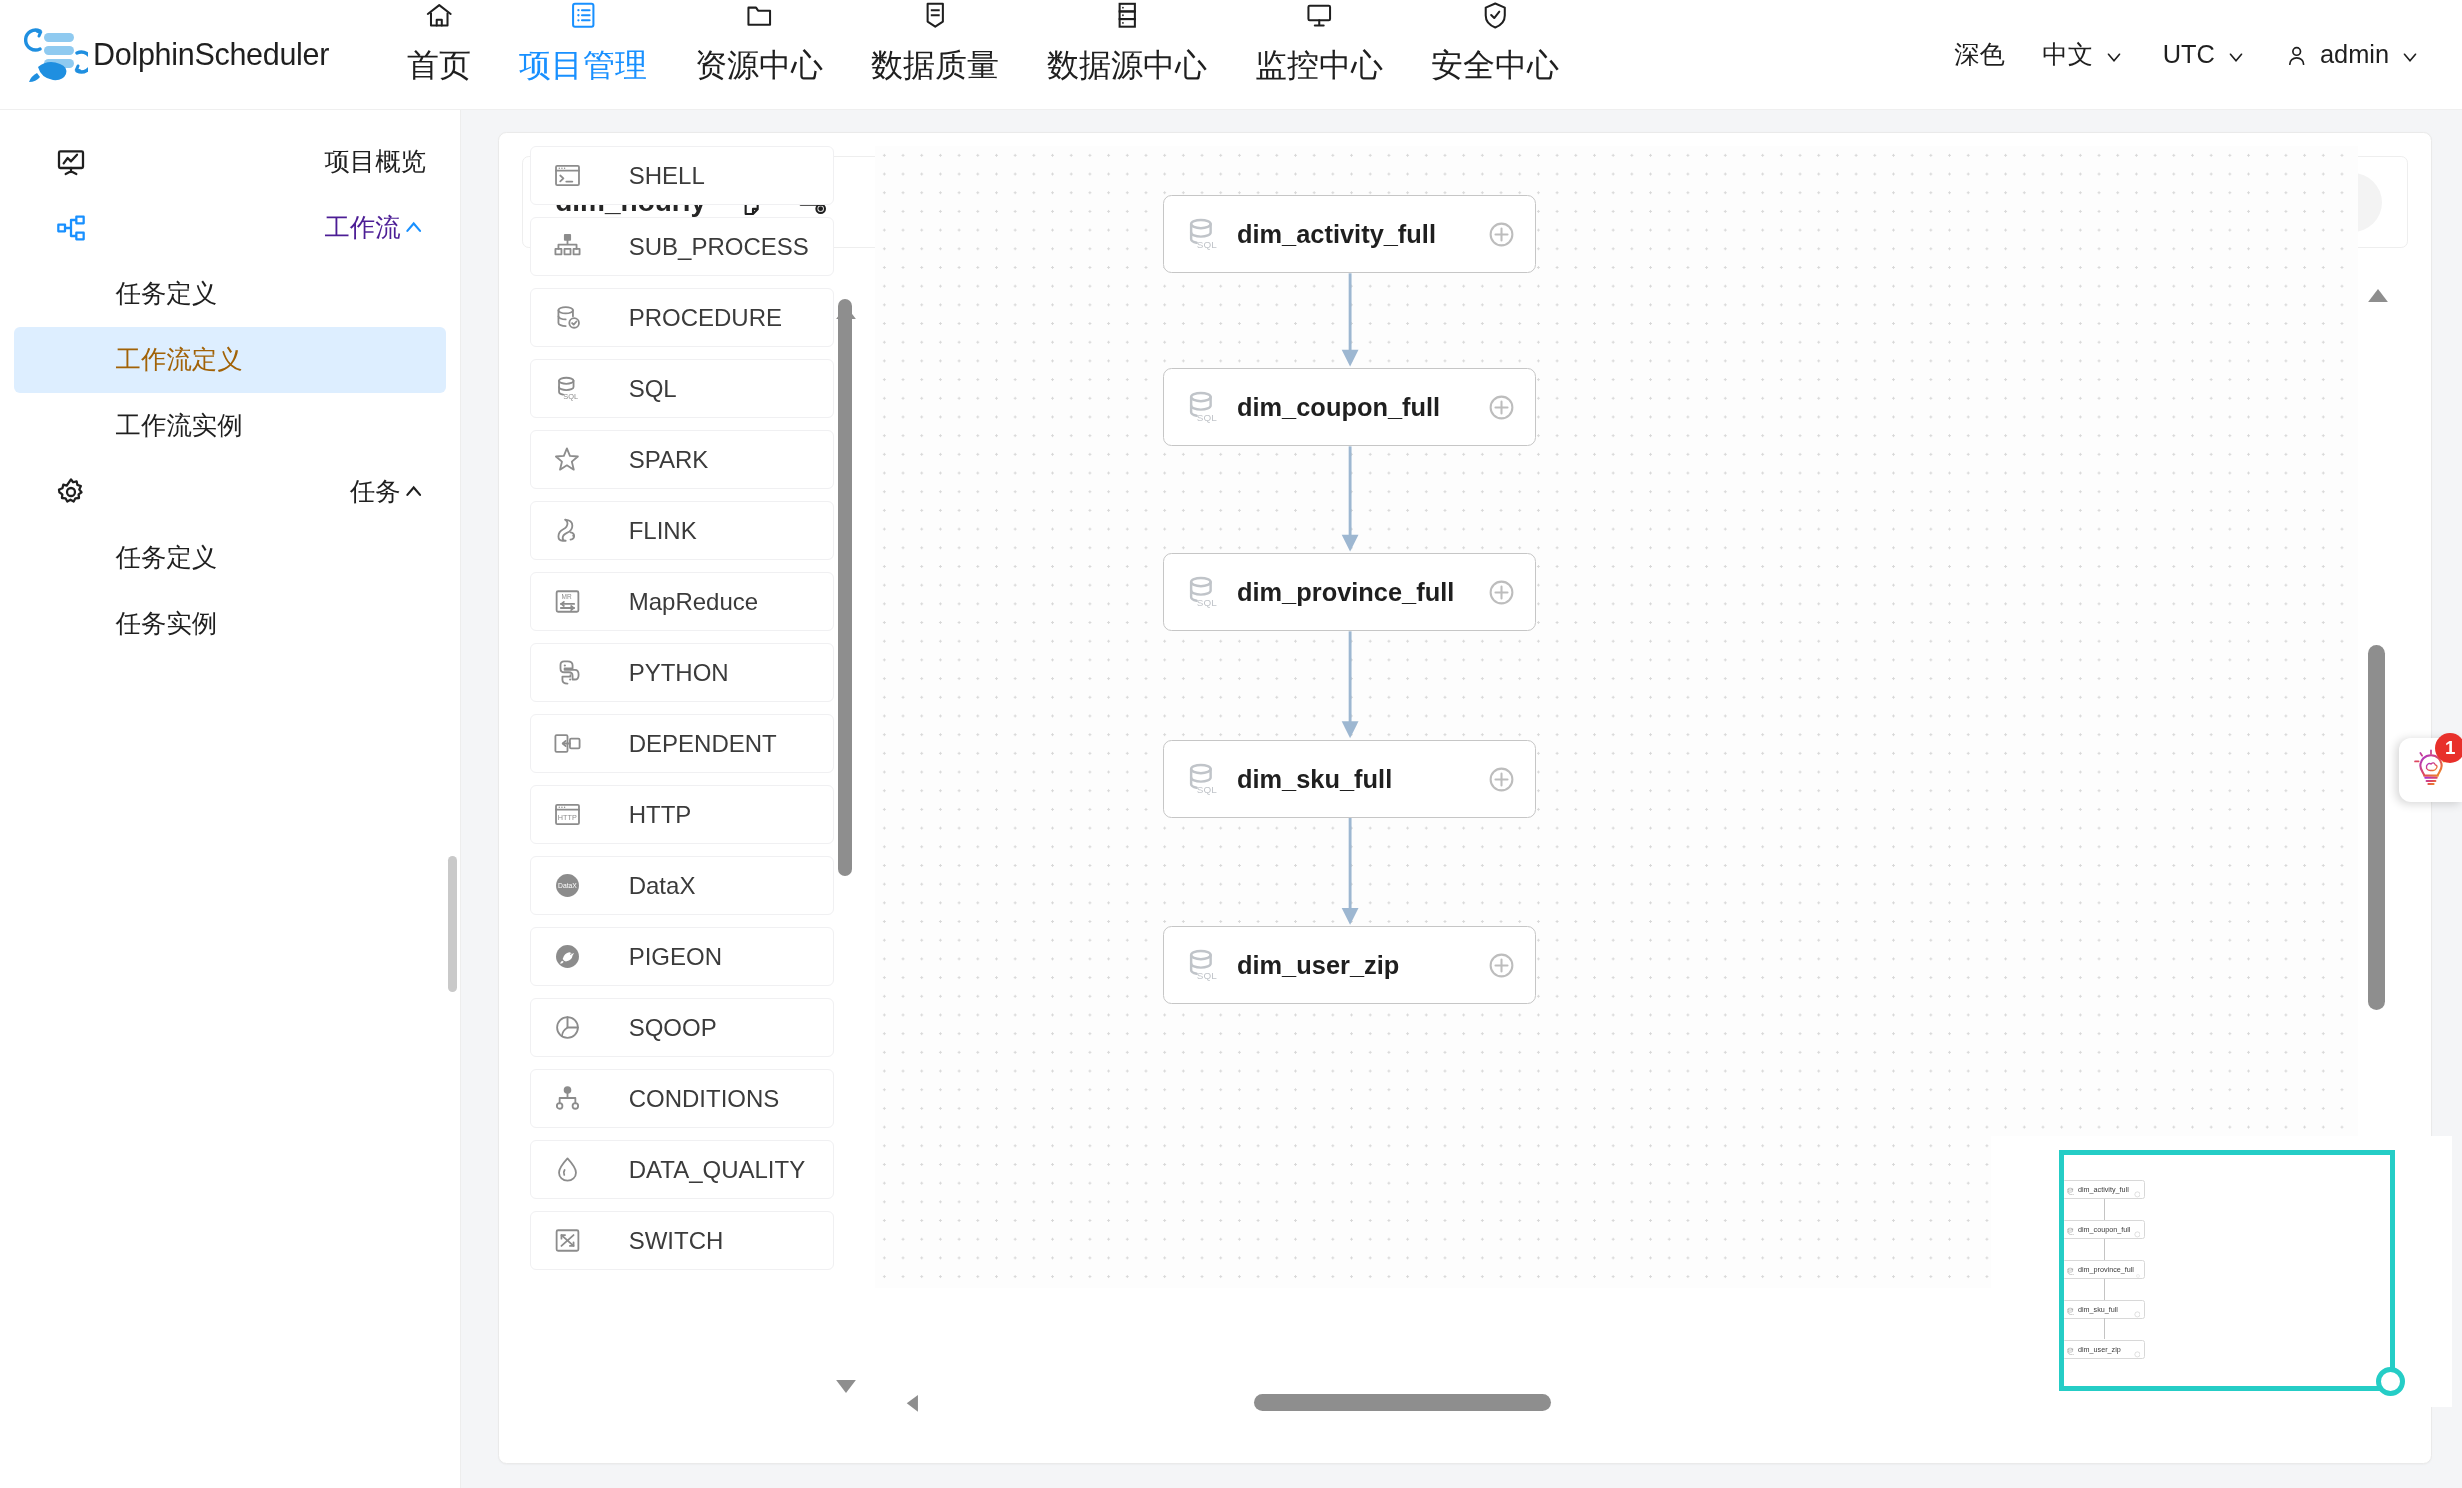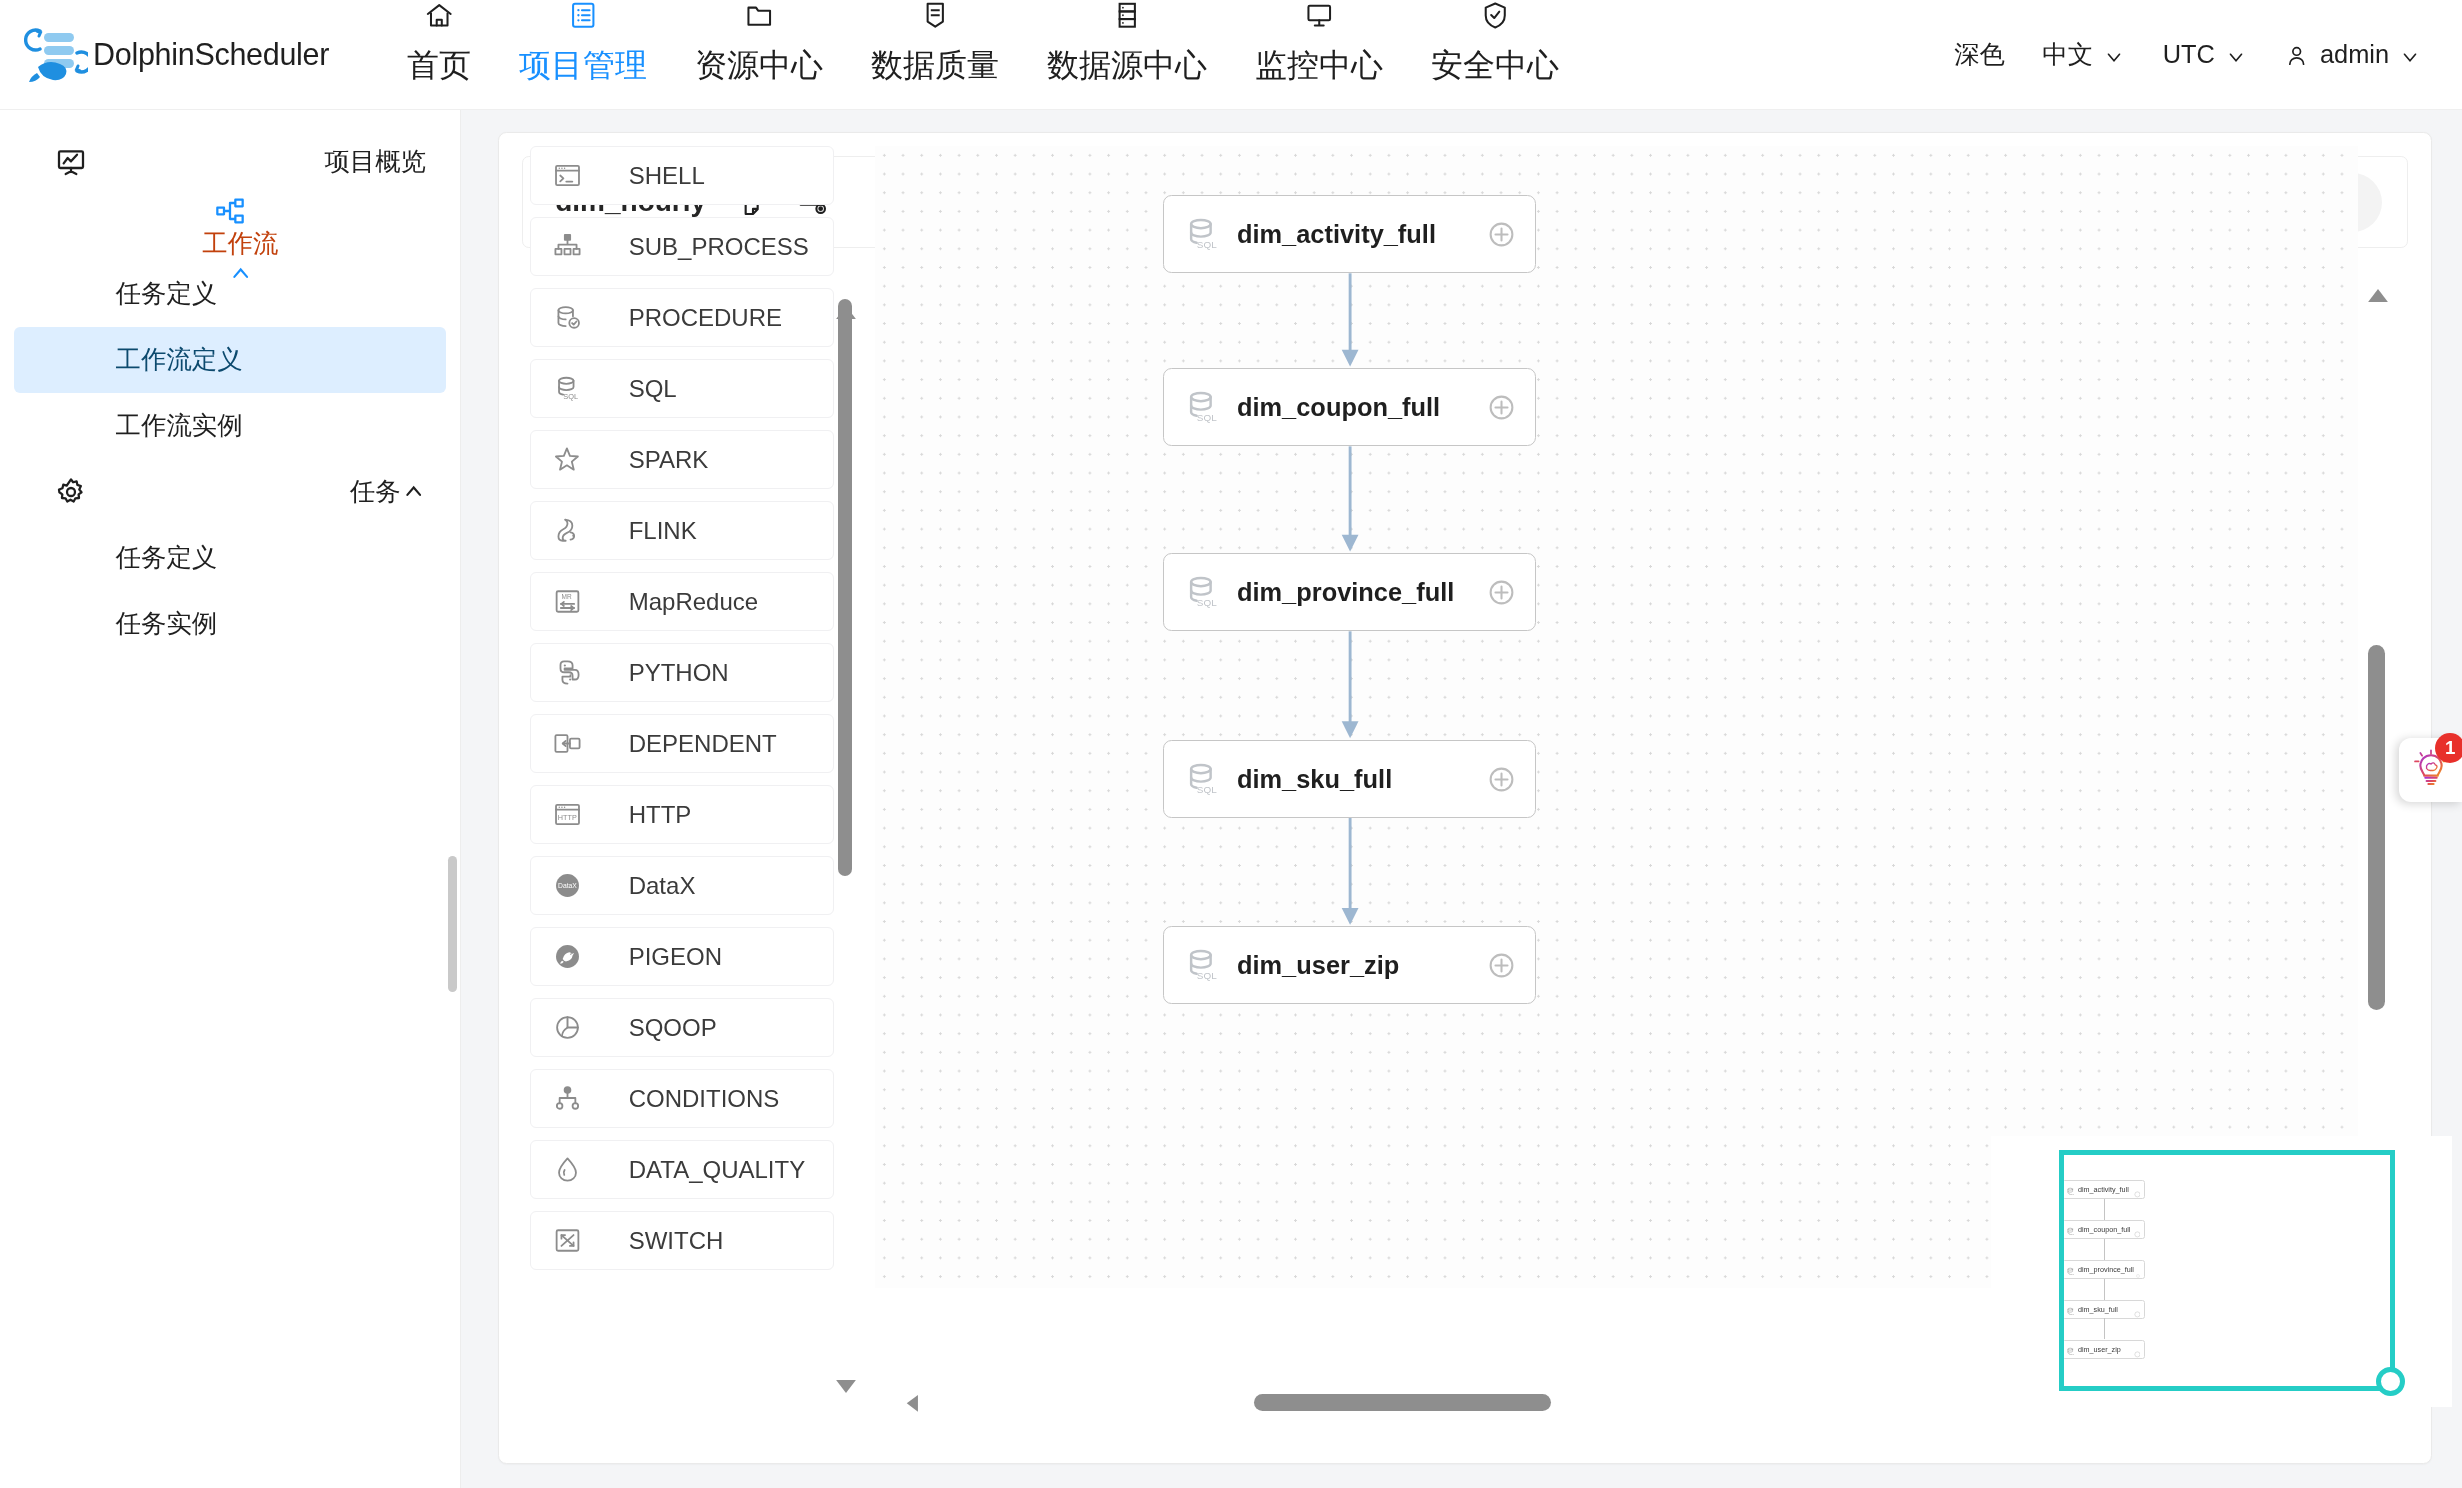--- a/index.html
+++ b/index.html
@@ -58,22 +58,22 @@
     z-index: 30;
   }
   .side-row {
     display: flex; align-items: center;
     height: 66px; margin: 0 13.6px;
     padding: 0 20.4px; border-radius: 6px;
     cursor: pointer; color: #1f1f1f; font-size: 25.4px;
   }
   .side-row.level1 { padding-left: 41px; text-align: right; }
   .side-row.level2 { padding-left: 102px; }
-  .side-row.active-blue { color: #c2410c; flex-direction: column; }
-  .side-row.selected { background: #ddeeff; color: #0c4a6e; justify-content: center; }
+  .side-row.active-blue { color: #4c1d95; }
+  .side-row.selected { background: #ddeeff; color: #a16207; justify-content: center; }
   .side-ico { width: 32px; height: 32px; flex: 0 0 32px; margin-right: 20.4px; }
   .side-label { flex: 1; white-space: nowrap; }
   .side-chev { width: 25.4px; height: 25.4px; flex: 0 0 25.4px; }
   .sidebar-scroll {
     position: absolute; left: 448px; top: 746px;
     width: 9.3px; height: 136px; border-radius: 5.1px;
     background: #c9c9c9;
   }
 
   

